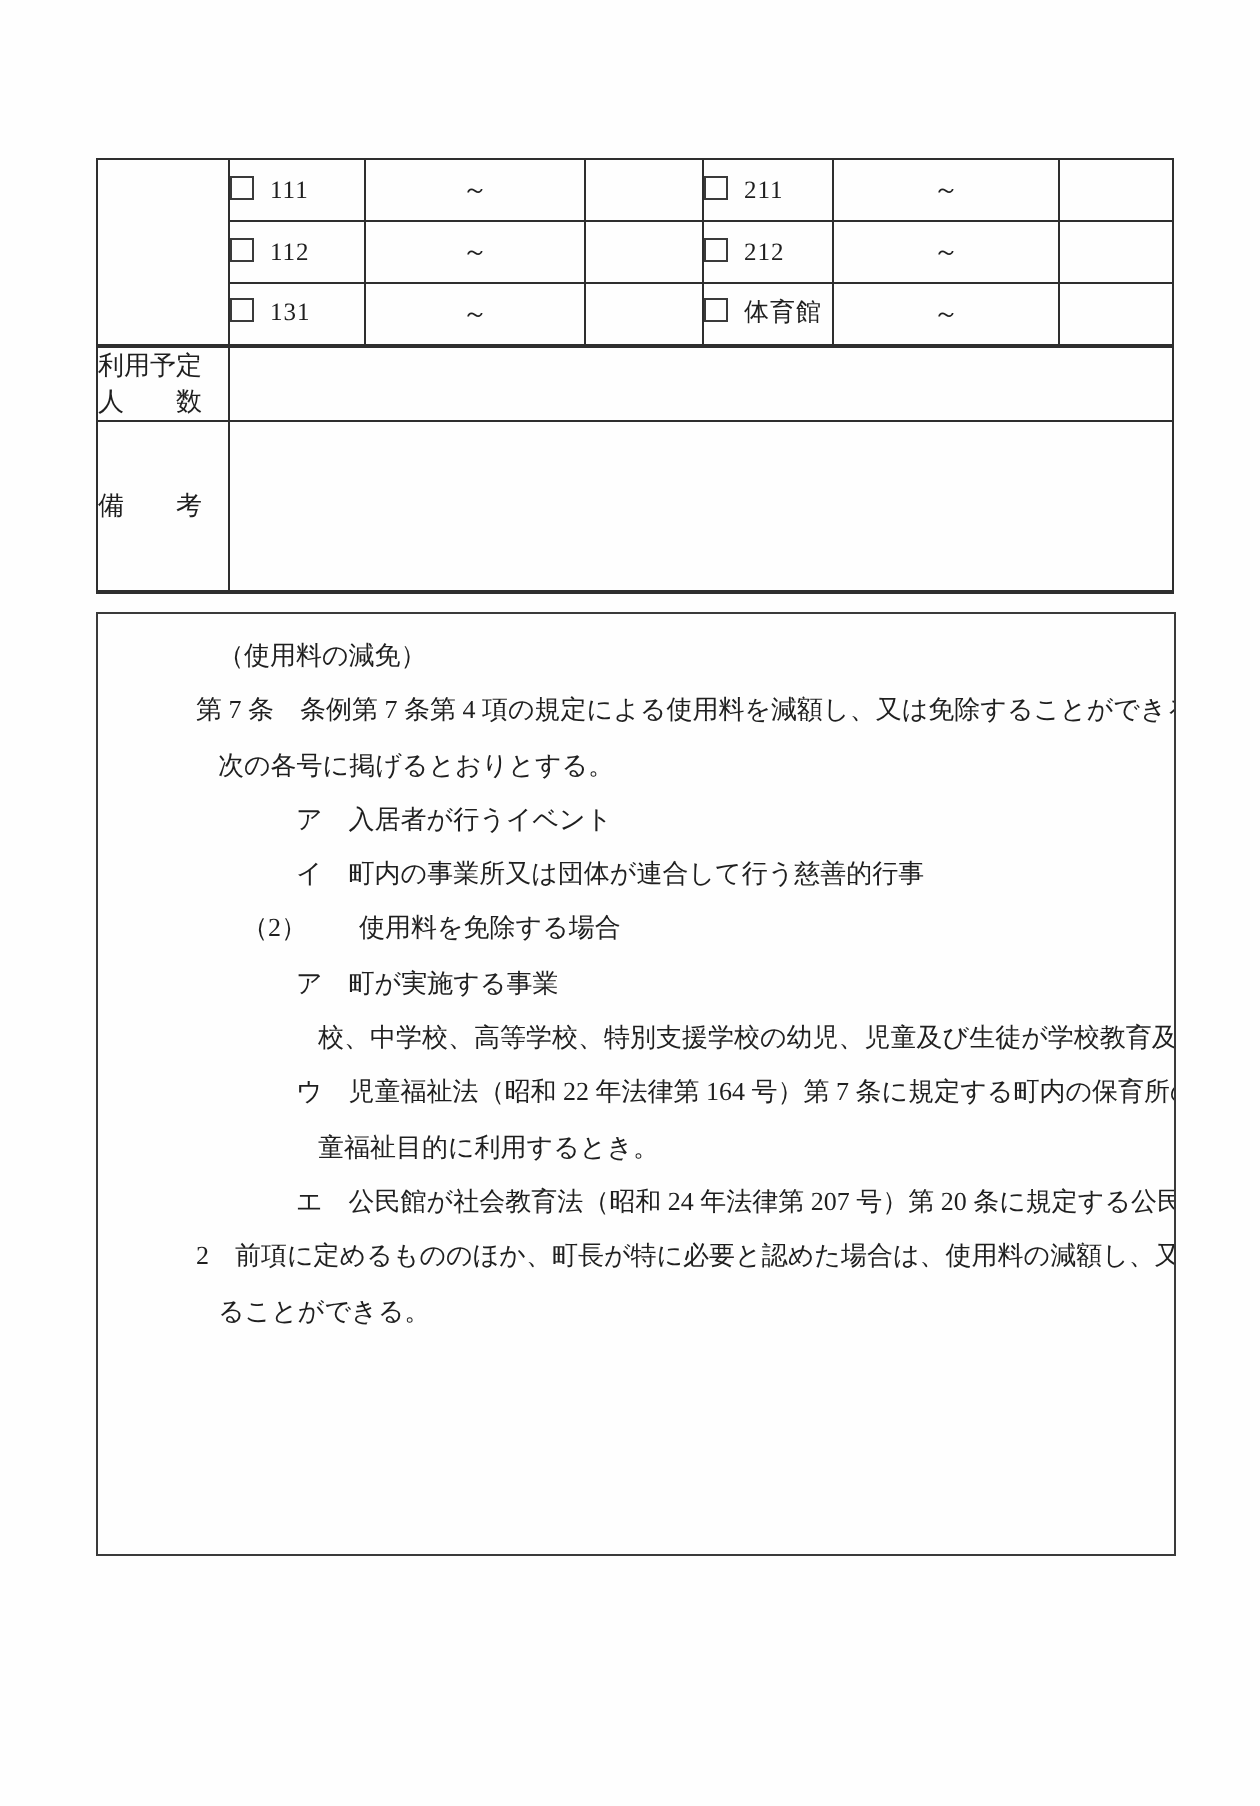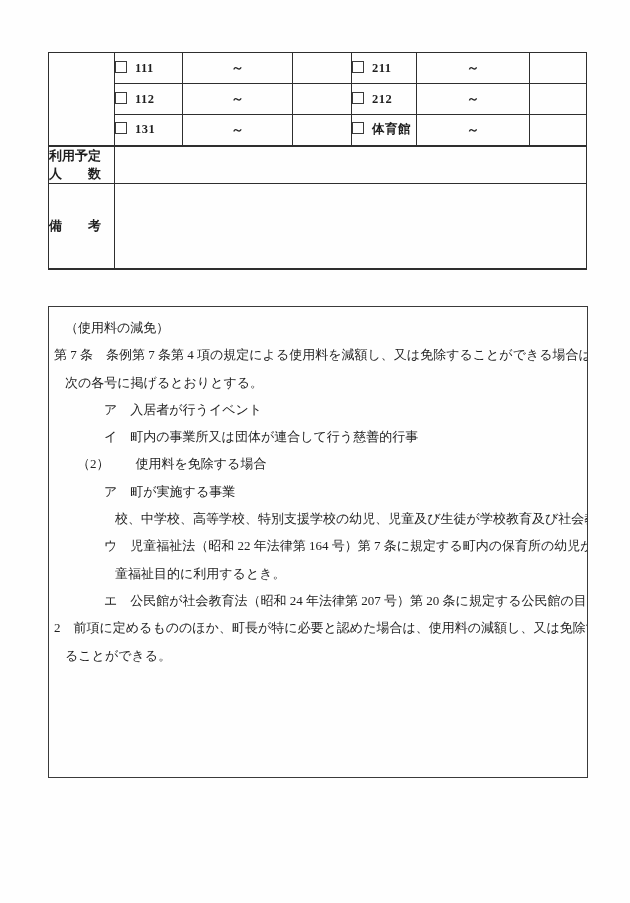--- a/index.html
+++ b/index.html
@@ -6,25 +6,24 @@
   body{
     width:630px;height:903px;position:relative;
     background:#fefefe;
     font-family:"Liberation Serif","DejaVu Serif",serif;
     color:#1f1f1f;
     -webkit-font-smoothing:antialiased;
   }
 
   
   table.roomtbl{
-    position:absolute;left:48px;top:52px;
+    position:absolute;left:48px;top:79px;
     border-collapse:collapse;table-layout:fixed;
     width:538px;
     font-size:12.5px;
-    font-weight:bold;
   }
   table.roomtbl td{
     border:1px solid #2e2e2e;
     padding:0;vertical-align:middle;
     overflow:hidden;
   }
   td.stub{border-top:none;border-left:2px solid #2e2e2e;border-bottom:2px solid #2e2e2e;}
   tr.cbrow{height:31px;}
   tr.cbrow td{border-top:1px solid #2e2e2e;}
   td.cb{padding-left:9px;white-space:nowrap;}
@@ -55,21 +54,21 @@
     position:absolute;left:48px;top:306px;
     width:540px;height:472px;
     box-sizing:border-box;
     border:1.5px solid #3a3a3a;
     background:transparent;
     padding-top:7px;
     font-size:13px;
   }
   .line{
     height:27.3px;line-height:27.3px;
-    white-space:pre;overflow:hidden;
+    white-space:pre;overflow:hidden;margin-left:44px;
   }
   .ind-a{padding-left:16px;}  
   .ind-b{padding-left:5px;}   
   .ind-c{padding-left:16px;}  
   .ind-d{padding-left:28px;}  
   .ind-e{padding-left:55px;}  
   .ind-f{padding-left:66px;}  
   .ind-g{padding-left:69px;}  
 </style>
 </head>

